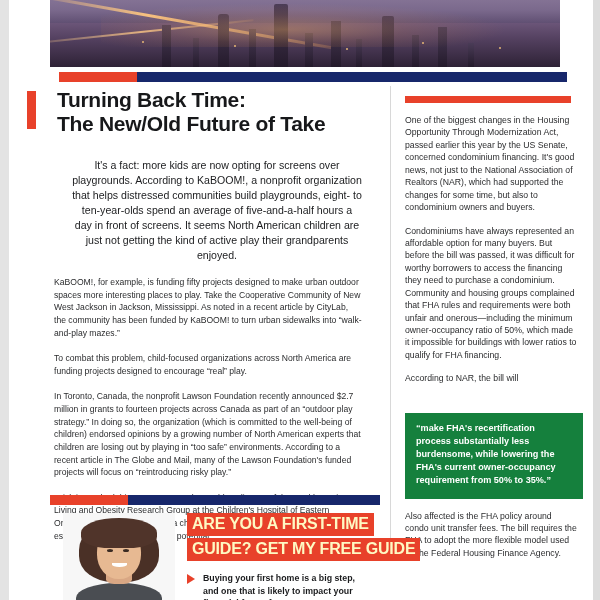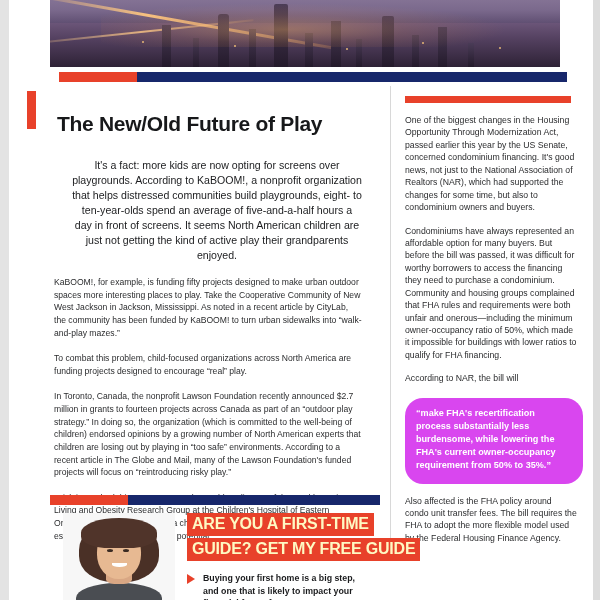--- a/index.html
+++ b/index.html
@@ -85,24 +85,24 @@
   h2.sub-headline{
     margin:0;font-size:13.6px;line-height:1.18;font-weight:bold;color:#17181a;
     letter-spacing:-.2px;
   }
   .sub-rule{margin-top:8px;width:166px;height:7px;background:#e8412a;}
   p.side{
     margin:11px 3px 0 0;width:172px;
     font-size:8.7px;line-height:1.43;color:#2b2c2e;
   }
   .pullquote{
-    margin-top:13px;width:178px;box-sizing:border-box;
-    background:#d946ef;color:#ffffff;
+    margin-top:28px;width:178px;box-sizing:border-box;
+    background:#15803d;color:#ffffff;
     padding:9px 11px 11px 11px;
-    font-size:9.1px;line-height:1.45;font-weight:bold;border-radius:18px;
+    font-size:9.1px;line-height:1.45;font-weight:bold;
   }
 
   
   .cta{position:absolute;left:41px;top:513px;width:330px;height:87px;}
   .cta-photo{
     position:absolute;left:13px;top:0;width:112px;height:87px;overflow:hidden;
     background:#f4f4f4;
   }
   .cta-photo .bg{position:absolute;inset:0;background:#f7f7f7;}
   .cta-photo .shoulders{
@@ -188,22 +188,22 @@
       <div class="red"></div>
       <div class="navy"></div>
     </div>
 
     <div class="col-sep"></div>
 
     <div class="left-col">
       <div class="headline-wrap">
         <div class="accent-bar"></div>
         <h1 class="headline">
-          <br>
-          <span>The New/Old Future of Play</span>
+          <span>Turning Back Time:</span><br>
+          <span>The New/Old Future of Take</span>
         </h1>
       </div>
 
       <div class="lead">It's a fact: more kids are now opting for screens over playgrounds. According to KaBOOM!, a nonprofit organization that helps distressed communities build playgrounds, eight- to ten-year-olds spend an average of five-and-a-half hours a day in front of screens. It seems North American children are just not getting the kind of active play their grandparents enjoyed.</div>
 
       <p class="body">KaBOOM!, for example, is funding fifty projects designed to make urban outdoor spaces more interesting places to play. Take the Cooperative Community of New West Jackson in Jackson, Mississippi. As noted in a recent article by CityLab, the community has been funded by KaBOOM! to turn urban sidewalks into “walk-and-play mazes.”</p>
       <p class="body">To combat this problem, child-focused organizations across North America are funding projects designed to encourage “real” play.</p>
       <p class="body">In Toronto, Canada, the nonprofit Lawson Foundation recently announced $2.7 million in grants to fourteen projects across Canada as part of an “outdoor play strategy.” In doing so, the organization (which is committed to the well-being of children) endorsed opinions by a growing number of North American experts that children are losing out by playing in “too safe” environments. According to a recent article in The Globe and Mail, many of the Lawson Foundation's funded projects will focus on “reintroducing risky play.”</p>
       <p class="body">“Risk isn't a bad thing,” says Dr. Mark Tremblay, director of the Healthy Active Living and Obesity Research Group at the Children's Hospital of Eastern Ontario, Canada. “In fact, from a child-development perspective, it is absolutely essential for them to reach their potential.”</p>
     </div>

